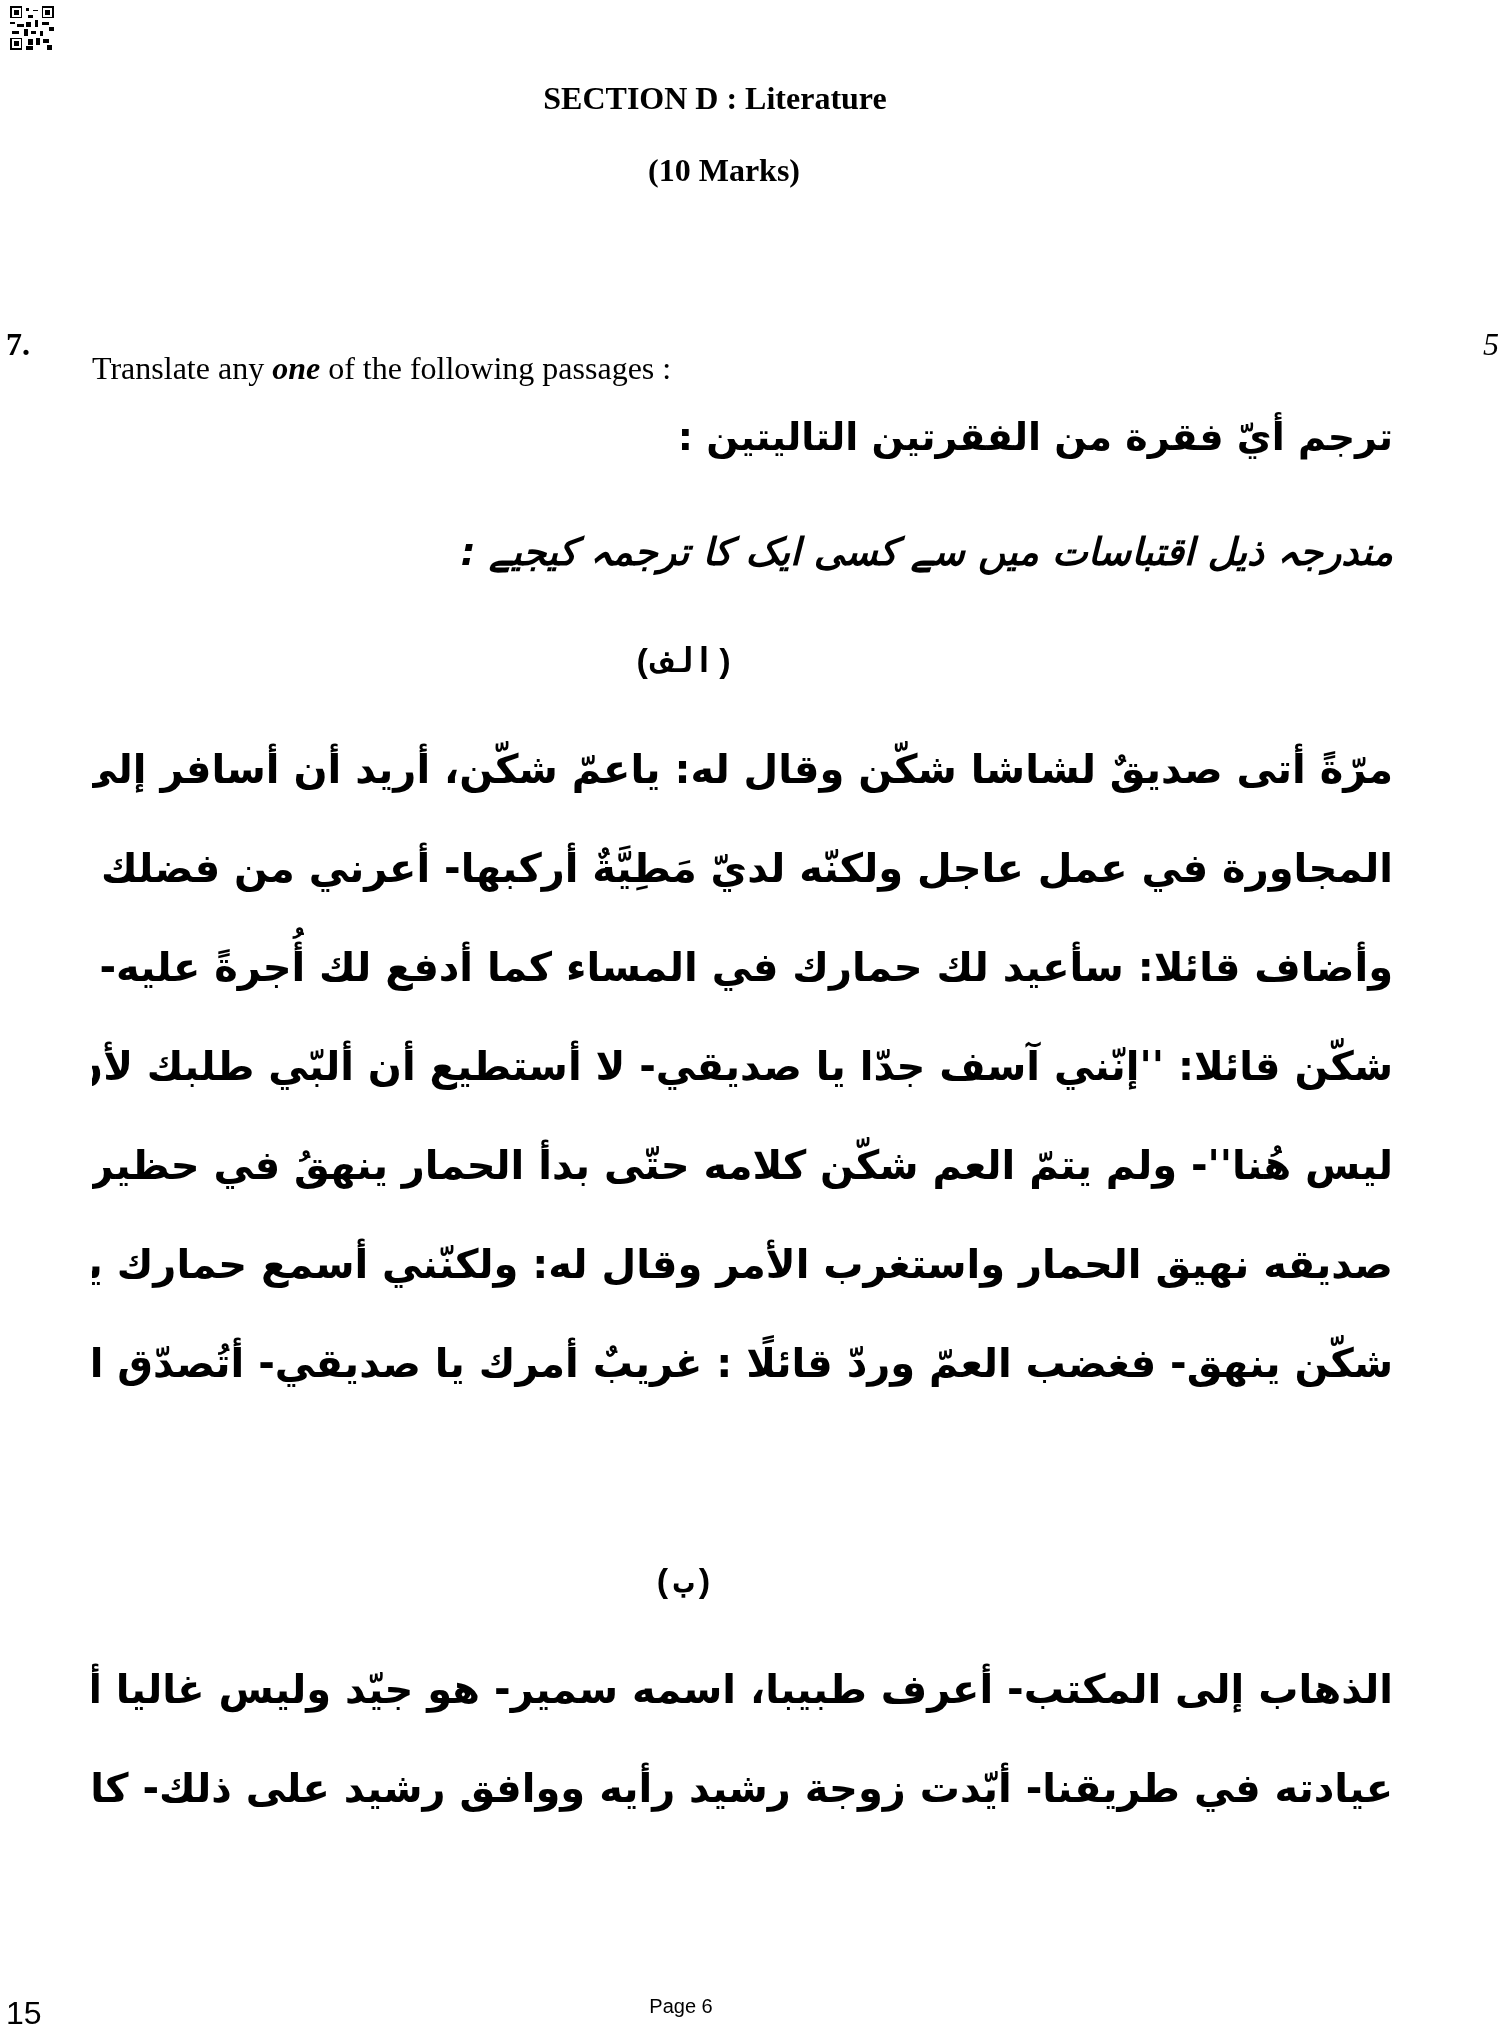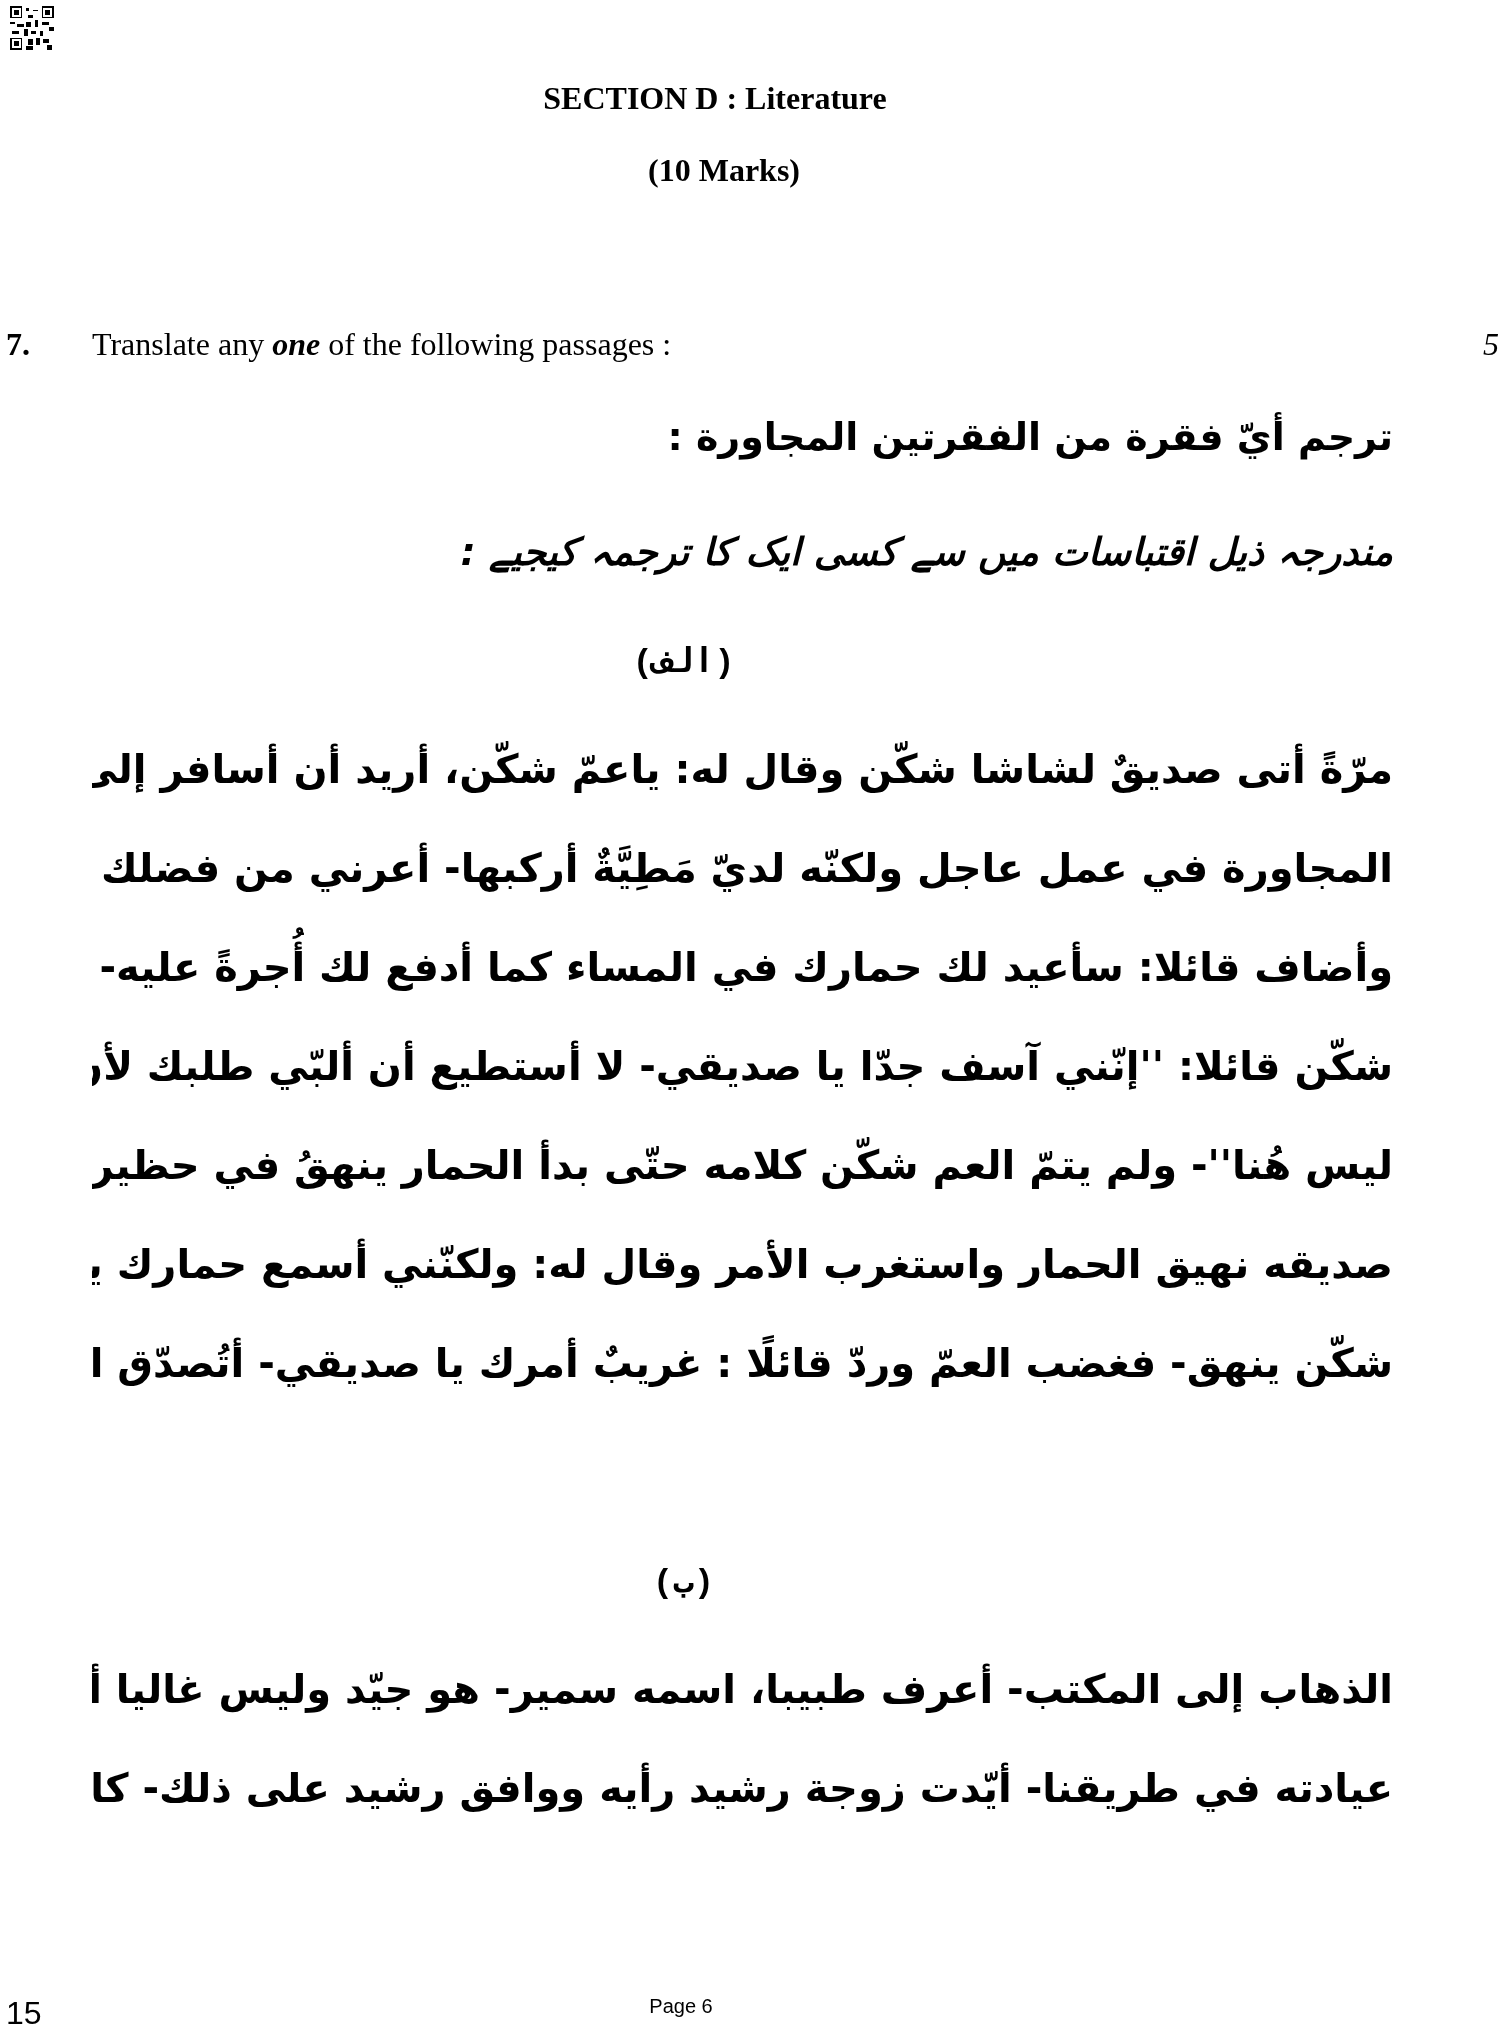--- a/index.html
+++ b/index.html
@@ -6,21 +6,21 @@
   body { width:1505px; height:2034px; position:relative; overflow:hidden; color:#000; }
   .qr { position:absolute; left:10px; top:6px; width:44px; height:44px; }
   .qr svg { width:44px; height:44px; display:block; }
   .section-title { position:absolute; left:0; width:1430px; top:80px; text-align:center;
     font-family:"Liberation Serif", "DejaVu Serif", serif; font-weight:bold; font-size:32px; }
   .marks { position:absolute; left:9px; width:1430px; top:152px; text-align:center;
     font-family:"Liberation Serif", "DejaVu Serif", serif; font-weight:bold; font-size:32px; }
   .q-row { position:absolute; top:326px; left:0; width:1505px; height:44px;
     font-family:"Liberation Serif", "DejaVu Serif", serif; font-size:32px; }
   .q-num { position:absolute; left:6px; font-weight:bold; }
-  .q-text { position:absolute; left:92px; }
+  .q-text { position:absolute; left:92px;margin-top:24px; }
   .q-text em { font-weight:bold; font-style:italic; }
   .q-marks { position:absolute; right:6px; font-style:italic; }
   .ar { position:absolute; right:112px; direction:rtl; text-align:right;
     font-family:"DejaVu Sans", sans-serif; font-weight:bold; white-space:nowrap; }
   .inst-ar { top:415px; font-size:38px; }
   .inst-ur { top:530px; font-size:38px; font-style:italic; }
   .label { position:absolute; left:0; width:1367px; text-align:center; direction:rtl;
     font-family:Liberation Mono, monospace; font-weight:bold; font-size:34px; }
   .label-a { top:640px; }
   .label-b { top:1560px; }
@@ -72,21 +72,21 @@
 
 <div class="section-title">SECTION D : Literature</div>
 <div class="marks">(10 Marks)</div>
 
 <div class="q-row">
   <span class="q-num">7.</span>
   <span class="q-text"><span>Translate any </span><em>one</em><span> of the following passages :</span></span>
   <span class="q-marks">5</span>
 </div>
 
-<div class="ar inst-ar">ترجم أيّ فقرة من الفقرتين المجاورة :</div>
+<div class="ar inst-ar">ترجم أيّ فقرة من الفقرتين التاليتين :</div>
 <div class="ar inst-ur">مندرجہ ذیل اقتباسات میں سے کسی ایک کا ترجمہ کیجیے :</div>
 
 <div class="label label-a">(الف)</div>
 <div class="passage passage-a">
   <span class="line">مرّةً أتى صديقٌ لشاشا شكّن وقال له: ياعمّ شكّن، أريد أن أسافر إلى القرية</span>
   <span class="line">المجاورة في عمل عاجل ولكنّه لديّ مَطِيَّةٌ أركبها- أعرني من فضلك حمارك</span>
   <span class="line">وأضاف قائلا: سأعيد لك حمارك في المساء كما أدفع لك أُجرةً عليه- ردّ العمّ</span>
   <span class="line">شكّن قائلا: ''إنّني آسف جدّا يا صديقي- لا أستطيع أن ألبّي طلبك لأنّ حماري</span>
   <span class="line">ليس هُنا''- ولم يتمّ العم شكّن كلامه حتّى بدأ الحمار ينهقُ في حظيرته- سمع</span>
   <span class="line">صديقه نهيق الحمار واستغرب الأمر وقال له: ولكنّني أسمع حمارك يا عمّ</span>

